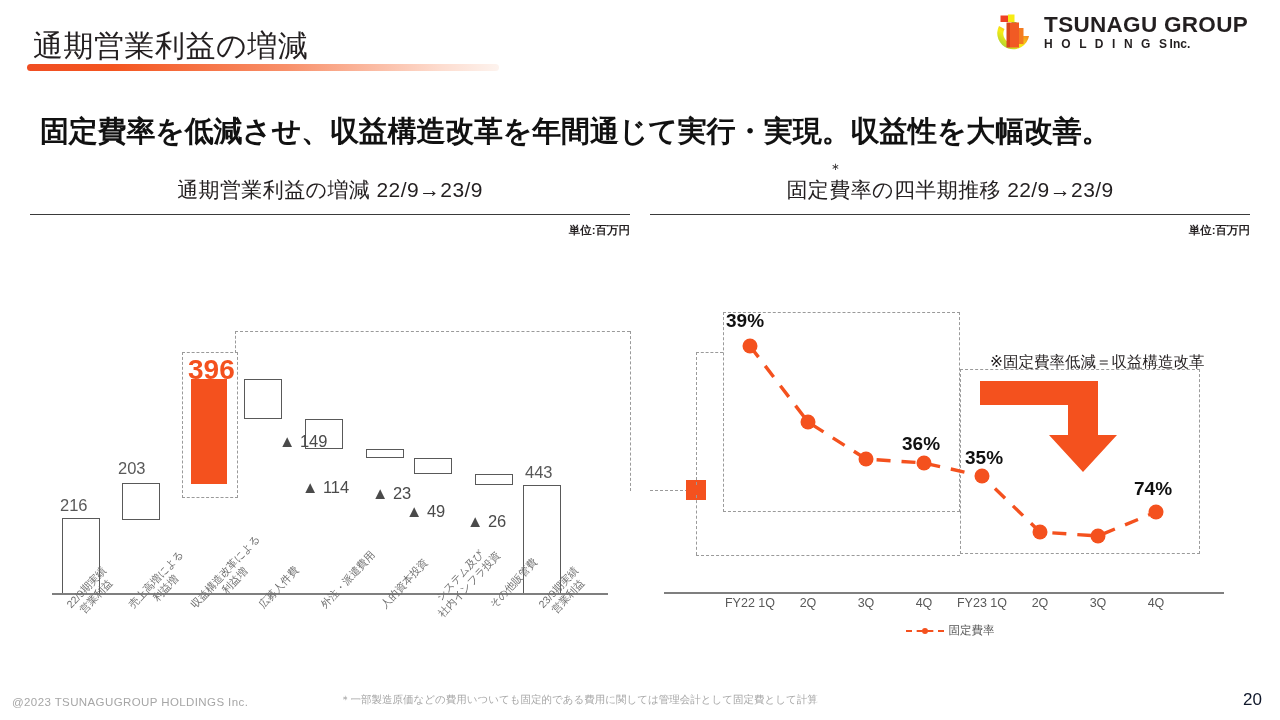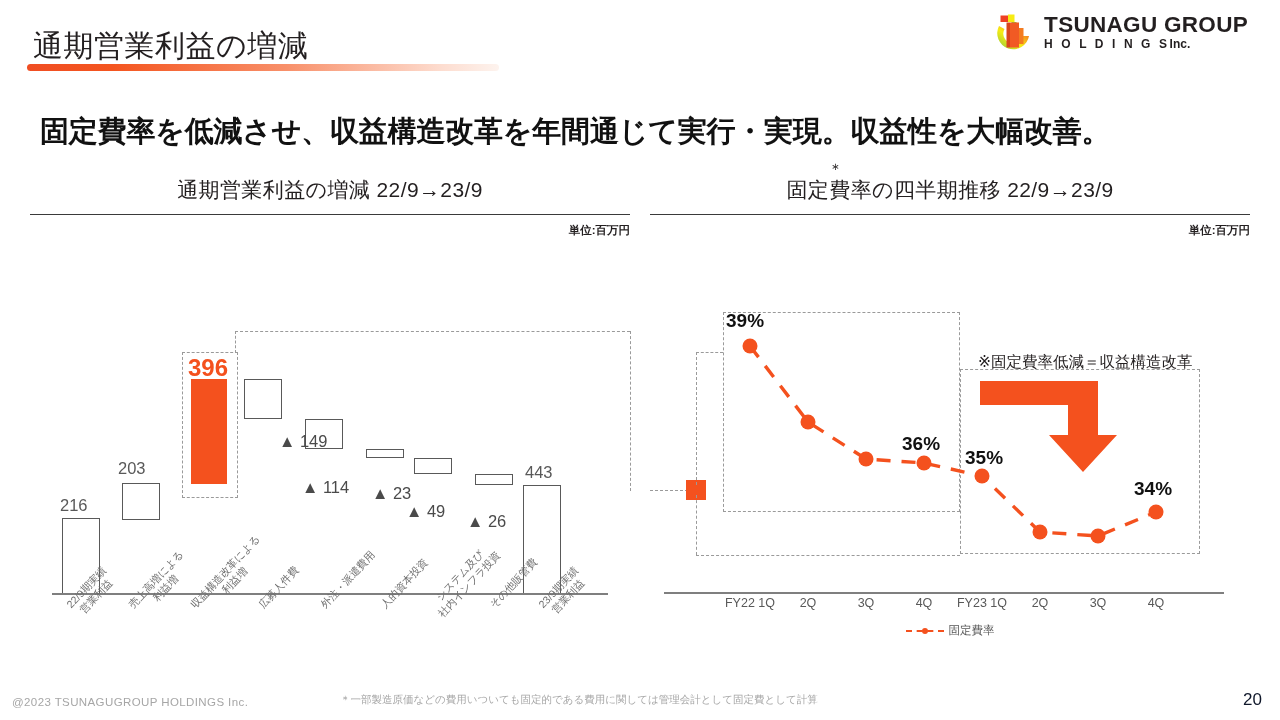--- a/index.html
+++ b/index.html
@@ -55,21 +55,21 @@
 
   
   #waterfall { position:relative; width:600px; height:420px; margin-top:6px; }
   .wf-bar {
     position:absolute; border:1.3px solid #595959; background:#ffffff;
   }
   .wf-bar.accent { background:#f4511e; border:none; }
   .wf-value {
     position:absolute; font-size:16.5px; color:#595959; white-space:nowrap;
   }
-  .wf-value.accent { color:#f4511e; font-weight:700; font-size:24px; }
+  .wf-value.accent { color:#f4511e; font-weight:700; font-size:28px; }
   .wf-value.neg { color:#4a4a4a; }
   #wf-axis { position:absolute; left:22px; bottom:69px; width:556px; height:2.5px; background:#7f7f7f; }
   .wf-cat {
     position:absolute; font-size:10.5px; color:#6e6e6e; white-space:nowrap;
     transform-origin:left top; transform:rotate(-47deg); line-height:1.22; text-align:center;
   }
   .wf-dash-box {
     position:absolute; border:1.3px dashed #9a9a9a; background:transparent;
   }
   .dash-line { position:absolute; background:transparent; }
@@ -89,21 +89,21 @@
     font-size:11.5px; color:#595959;
   }
   #lc-legend .legend-line { display:inline-block; width:38px; height:10px; position:relative; }
   #lc-legend .legend-line::before{
     content:""; position:absolute; top:4px; left:0; width:38px; border-top:2.4px dashed #f4511e;
   }
   #lc-legend .legend-dot{
     position:absolute; top:2px; left:16px; width:6px; height:6px; border-radius:50%; background:#f4511e;
   }
   .lc-note {
-    position:absolute; font-size:15.5px; color:#231f20; white-space:nowrap;
+    position:absolute; font-size:15.5px; color:#231f20; white-space:nowrap;margin-left:12px;
   }
   #connector-square {
     position:absolute; width:20px; height:20px; background:#f4511e;
   }
   .lc-dashbox { position:absolute; border:1.3px dashed #9a9a9a; }
 
   
   #footer-copyright {
     position:absolute; left:12px; bottom:12px;
     font-size:11.5px; color:#a6a6a6; letter-spacing:.4px; white-space:nowrap;
@@ -236,21 +236,21 @@
         <circle cx="332" cy="232" r="7.5"></circle>
         <circle cx="390" cy="288" r="7.5"></circle>
         <circle cx="448" cy="292" r="7.5"></circle>
         <circle cx="506" cy="268" r="7.5"></circle>
       </g>
     </svg>
 
     <div class="lc-label" style="left:76px;  top:66px;">39%</div>
     <div class="lc-label" style="left:252px; top:189px;">36%</div>
     <div class="lc-label" style="left:315px; top:203px;">35%</div>
-    <div class="lc-label" style="left:484px; top:234px;">34%</div>
+    <div class="lc-label" style="left:484px; top:234px;">74%</div>
 
     <div id="lc-axis"></div>
     <div class="lc-tick" style="left:58px;  top:352px; width:84px;">FY22 1Q</div>
     <div class="lc-tick" style="left:128px; top:352px; width:60px;">2Q</div>
     <div class="lc-tick" style="left:186px; top:352px; width:60px;">3Q</div>
     <div class="lc-tick" style="left:244px; top:352px; width:60px;">4Q</div>
     <div class="lc-tick" style="left:290px; top:352px; width:84px;">FY23 1Q</div>
     <div class="lc-tick" style="left:360px; top:352px; width:60px;">2Q</div>
     <div class="lc-tick" style="left:418px; top:352px; width:60px;">3Q</div>
     <div class="lc-tick" style="left:476px; top:352px; width:60px;">4Q</div>

